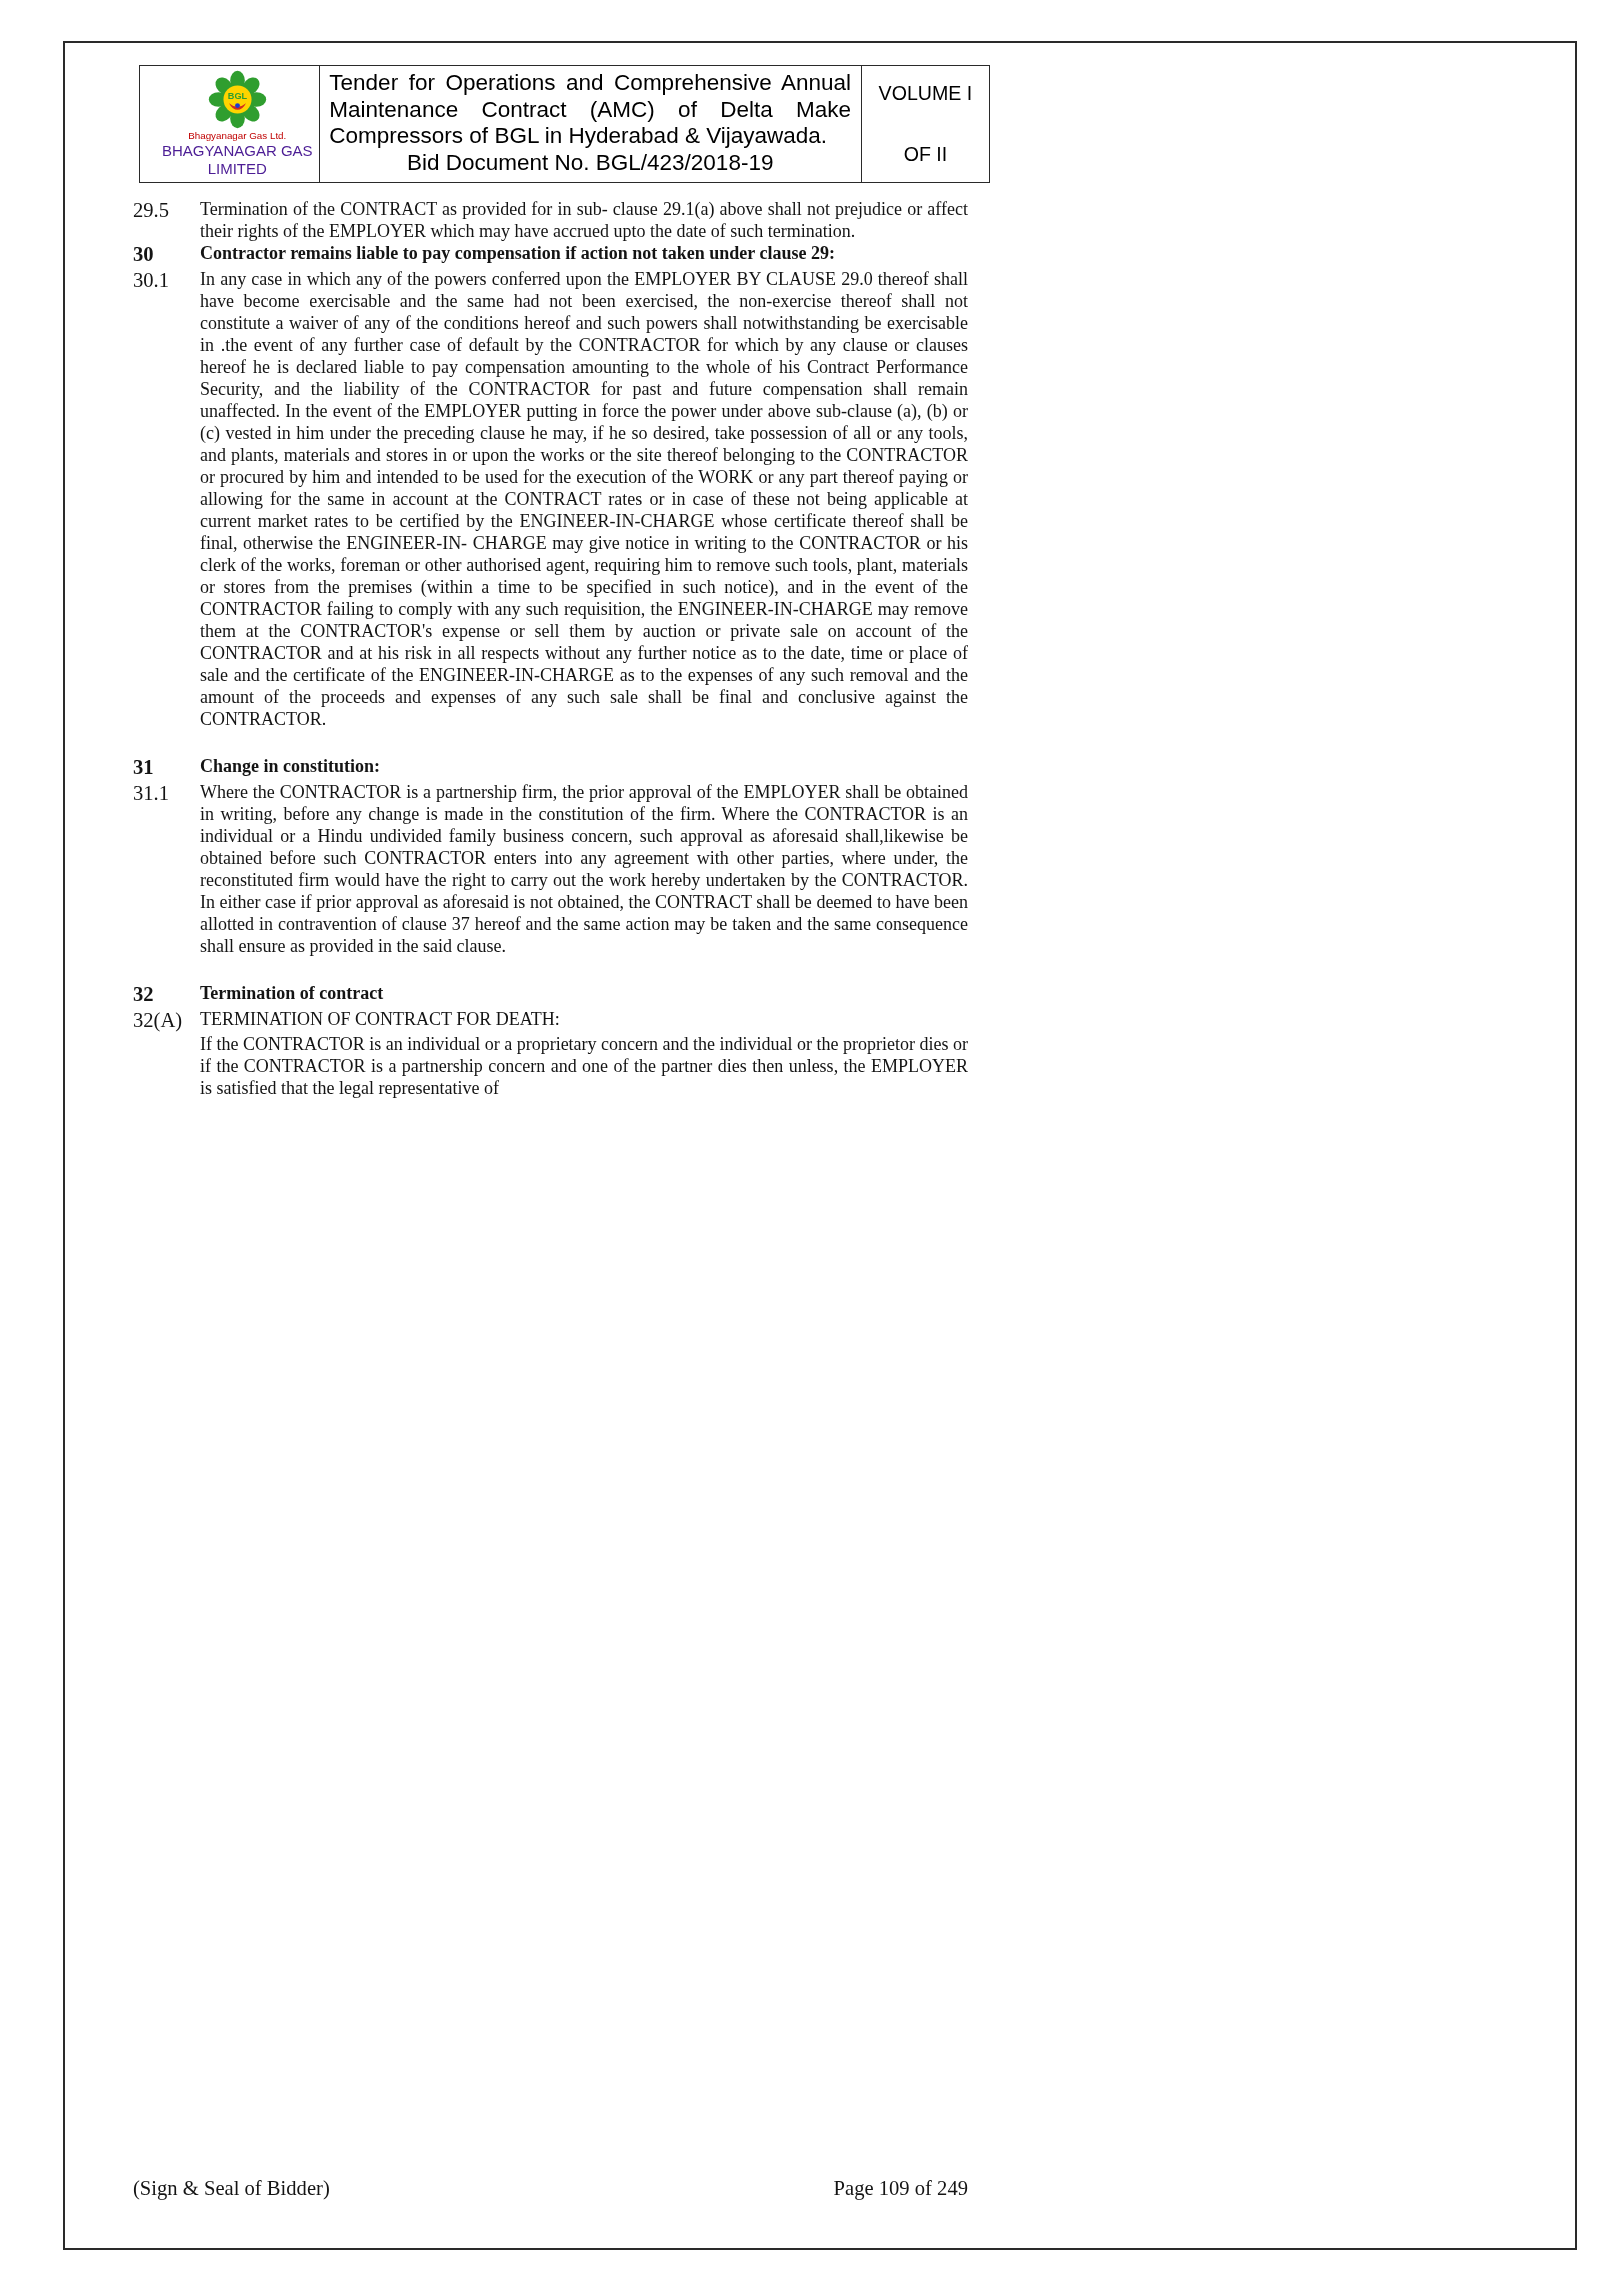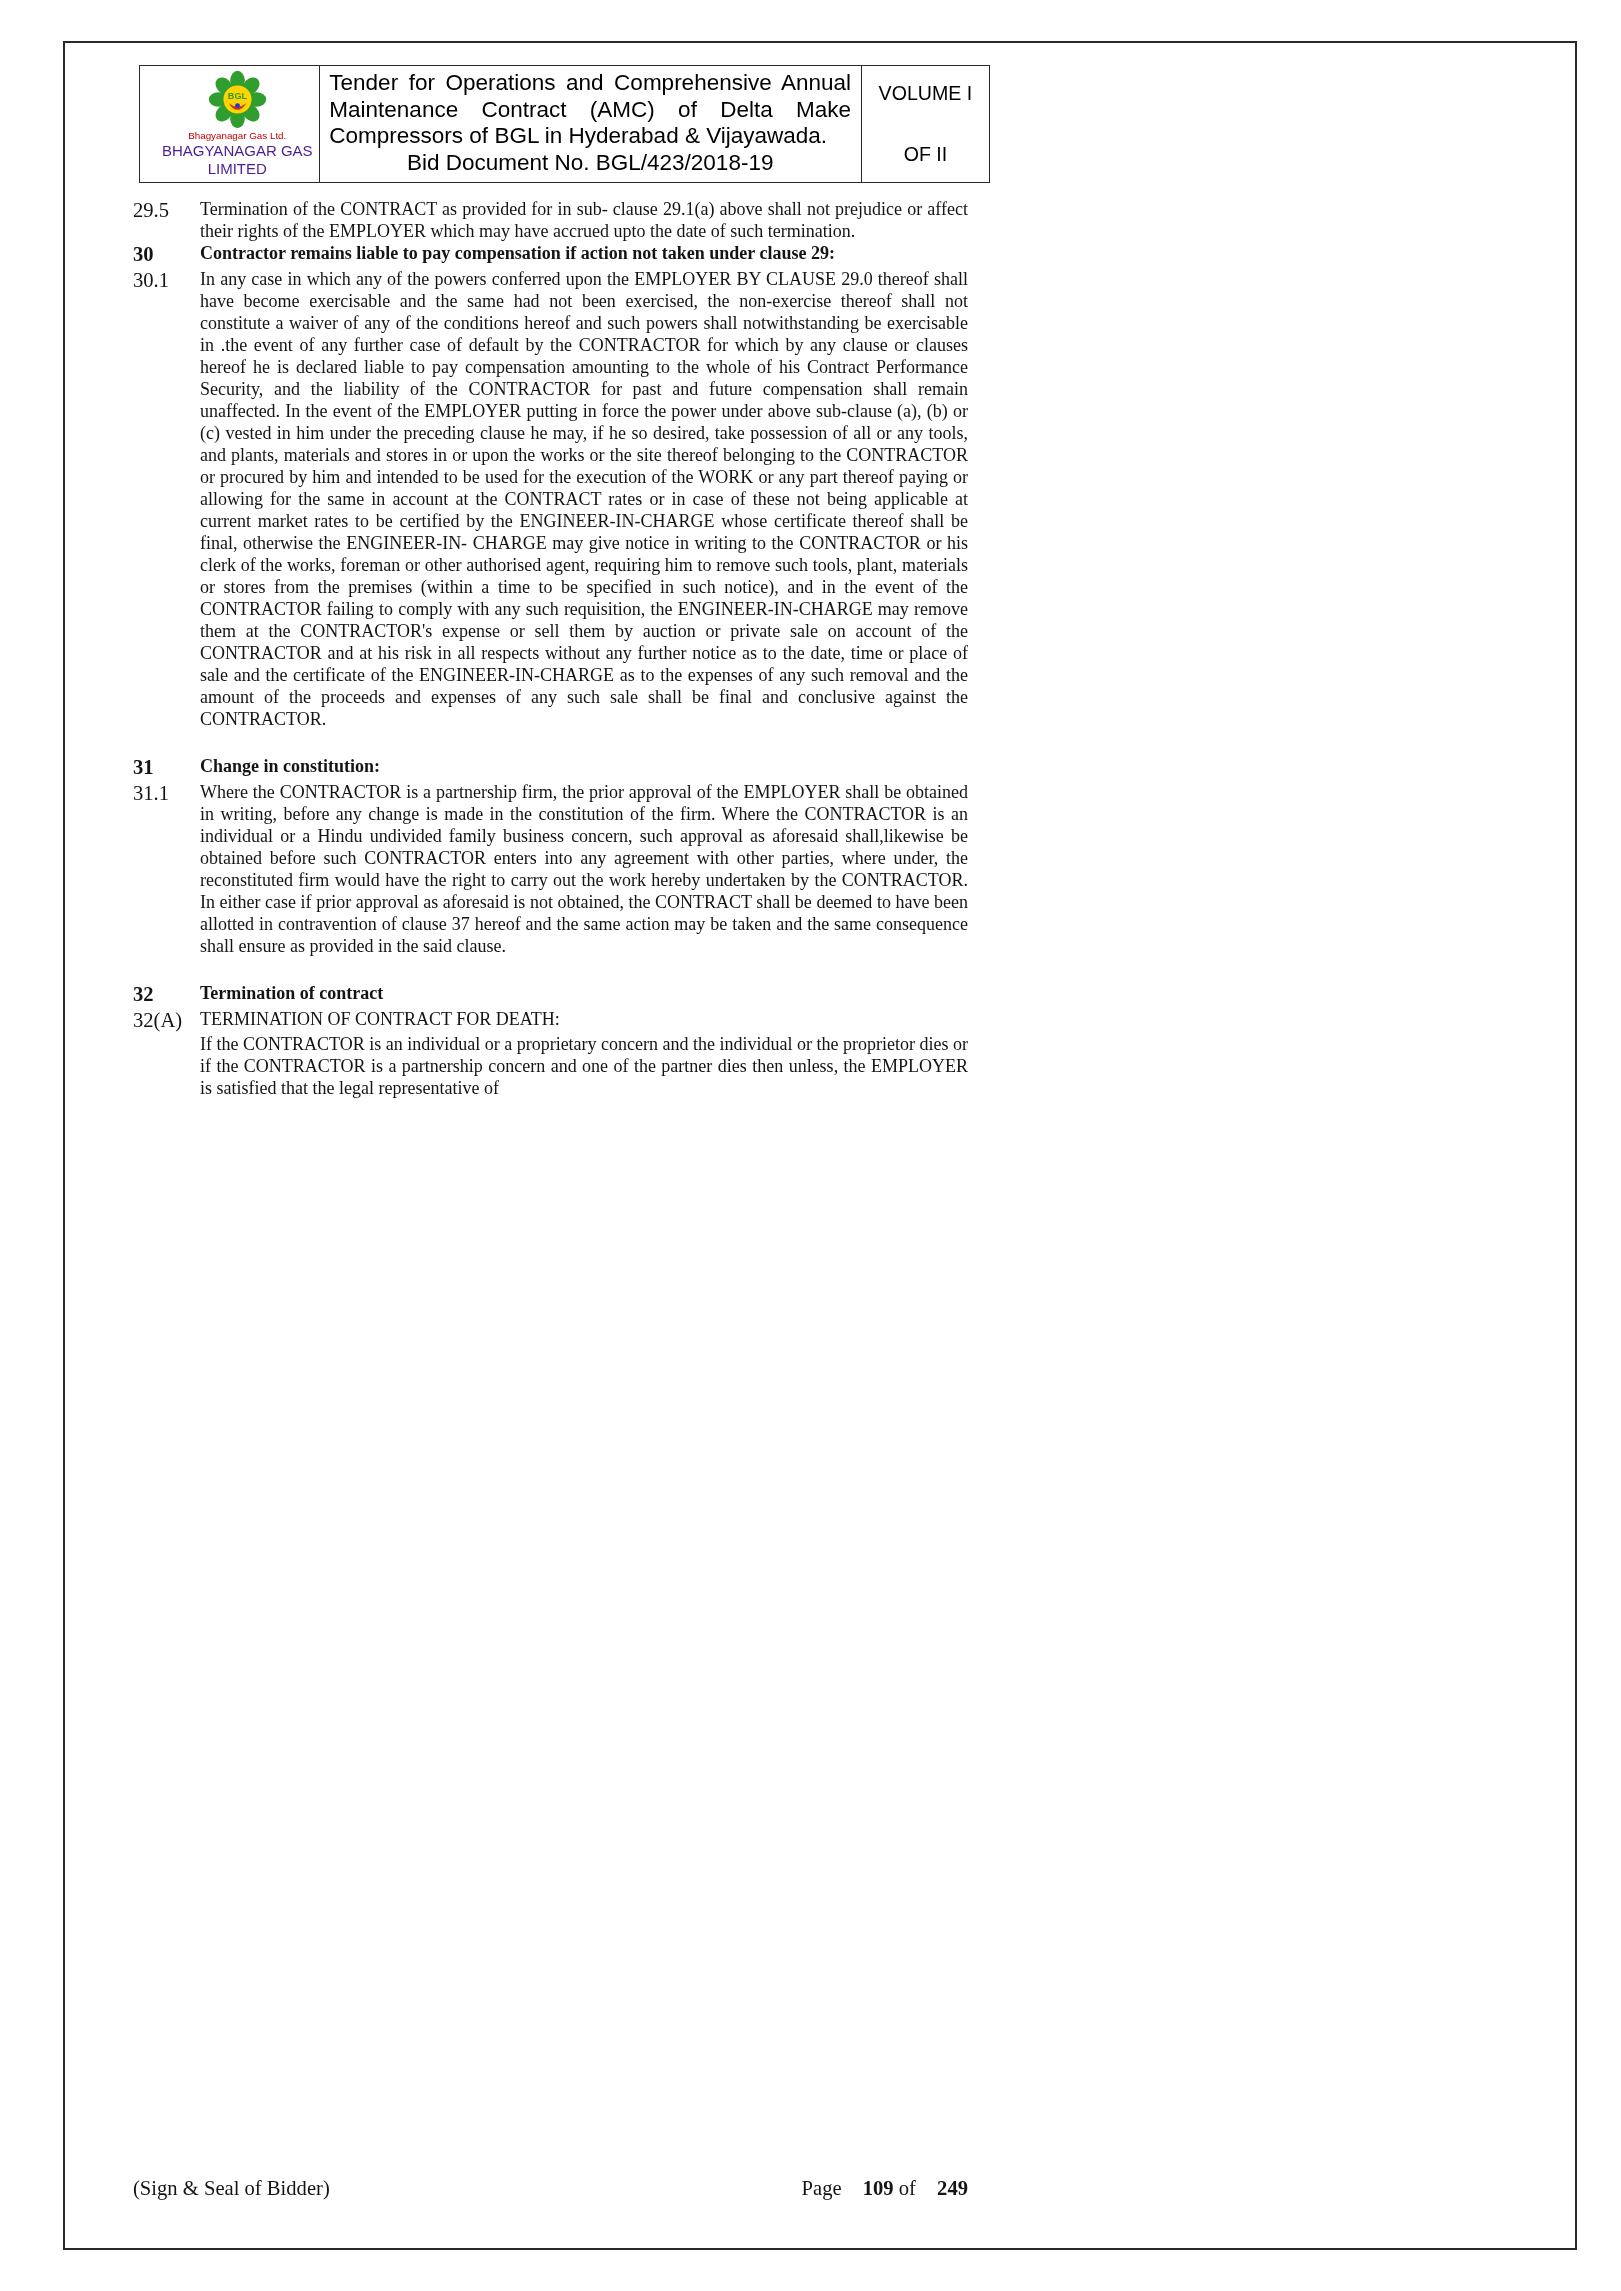--- a/index.html
+++ b/index.html
@@ -59,21 +59,21 @@
     font-size:18px; line-height:22px;
     text-align:justify;
   }
   .clause.bold .clause-num, .clause.bold .clause-text { font-weight:bold; }
   
   .doc-footer {
     position:absolute; left:68px; top:2133px; width:835px;
     display:flex; justify-content:space-between; align-items:baseline;
     font-size:20.6px; line-height:25.5px;
   }
-  .page-num-strong { font-weight:bold;margin-left:16px; }
+  .page-num-strong { font-weight:normal; }
 </style>
 </head>
 <body>
 
 <div class="page">
   <div class="page-border">
 
     <div class="header-table">
       <div class="cell logo-cell">
         <svg class="logo-svg" viewBox="0 0 100 100" aria-hidden="true">

